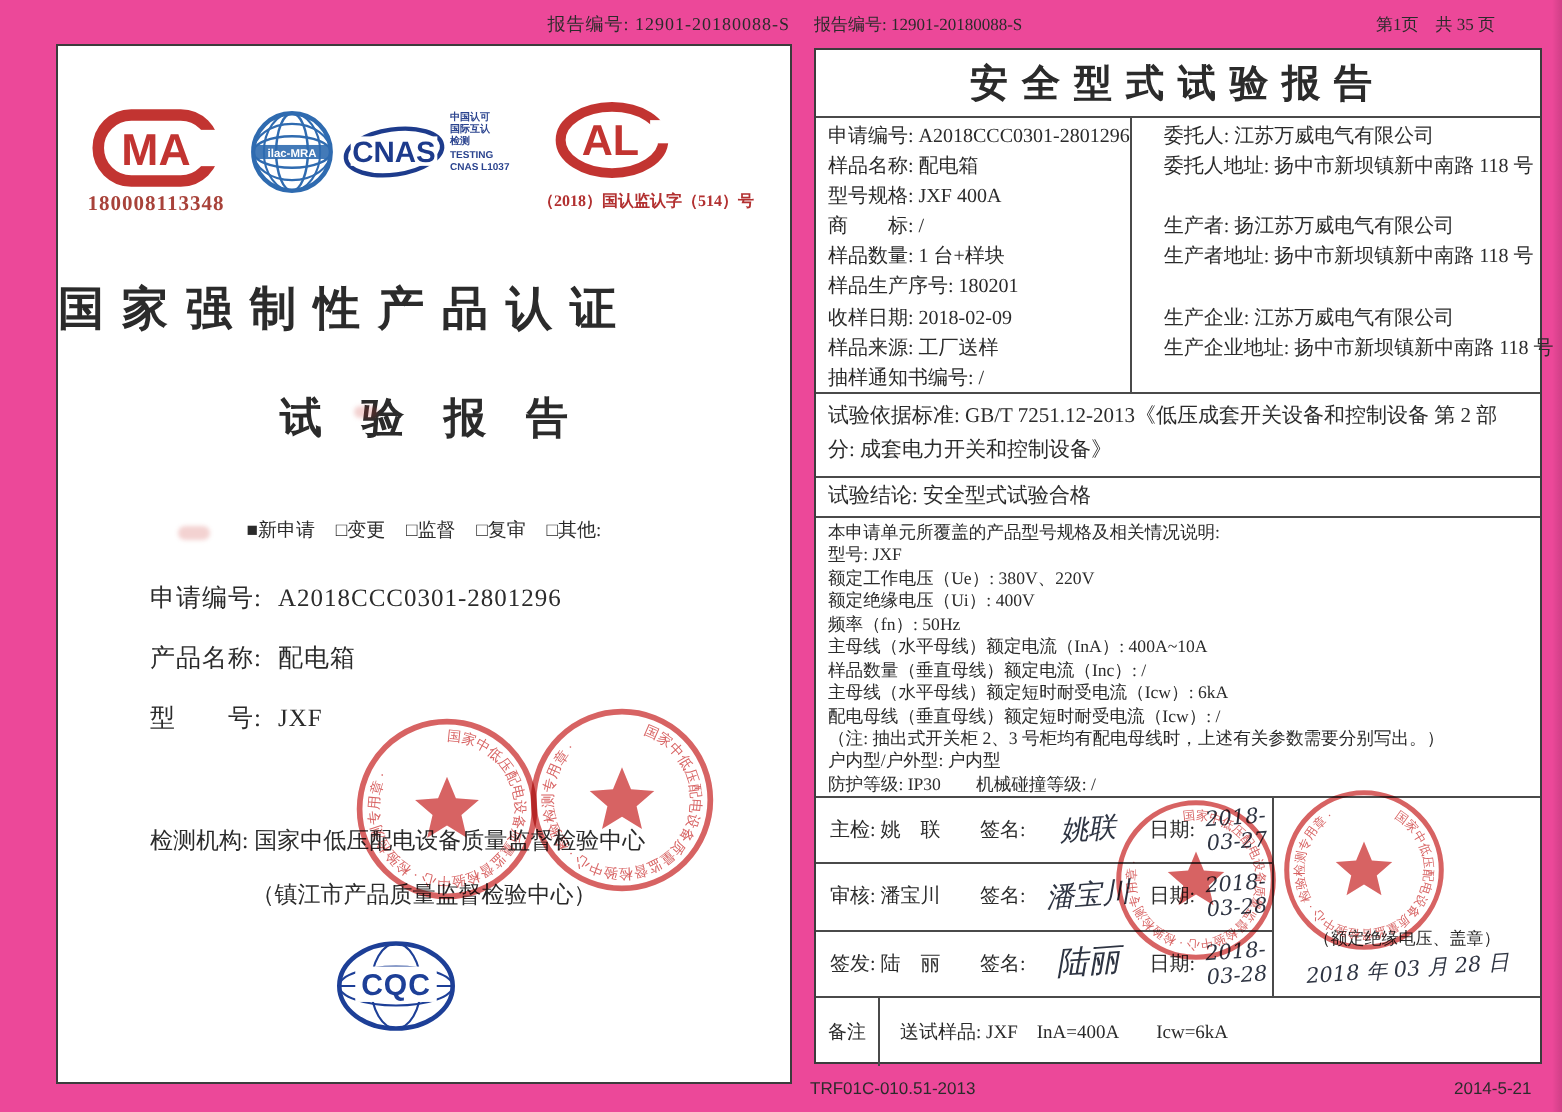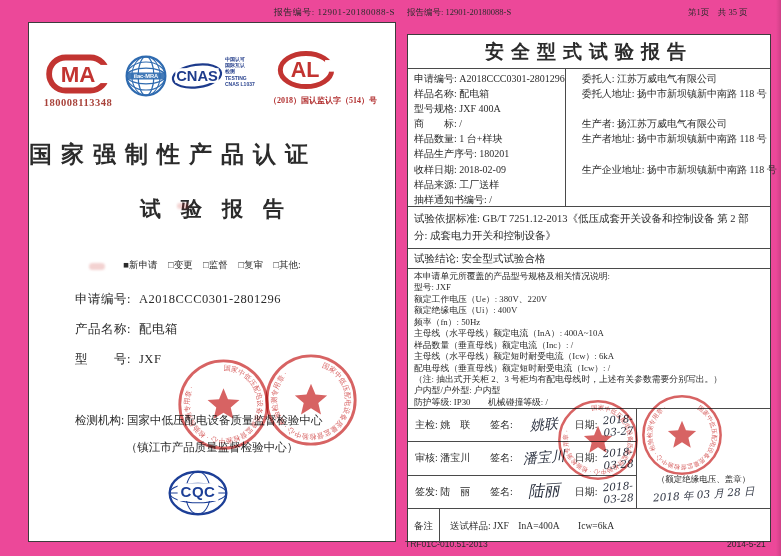--- a/index.html
+++ b/index.html
@@ -23,21 +23,21 @@
   .fld{left:46px;font-size:12.5px;letter-spacing:.5px;}
   .fld .v{margin-left:8px;}
   .agency1{left:46px;top:390px;font-size:11.5px;}
   .agency2{left:0;top:417px;width:100%;text-align:center;font-size:11.5px;}
   .bleed{position:absolute;background:rgba(200,50,45,.22);border-radius:4px;filter:blur(1px);}
 
   
   .rp-reportno{left:407px;top:7px;font-size:8.5px;}
   .rp-pageinfo{left:688px;top:7px;width:84px;font-size:8.5px;}
   #right-table{left:407px;top:24px;width:364px;height:508px;border:1.4px solid #3c3c3c;background:#fff;
-    display:flex;flex-direction:column;box-sizing:border-box;margin-top:10px;}
+    display:flex;flex-direction:column;box-sizing:border-box;}
   .rt-sec{border-bottom:1px solid #4a4a4a;box-sizing:border-box;flex:none;}
   .rt-title{height:34px;display:flex;align-items:center;justify-content:center;
     font-size:19px;font-weight:600;letter-spacing:7px;}
   .rt-info{height:138px;display:flex;}
   .rt-info .col-l{width:170px;padding:2px 0 0 6px;box-sizing:border-box;}
   .rt-info .col-r{flex:1;border-left:1px solid #4a4a4a;padding:2px 0 0 16px;box-sizing:border-box;}
   .il{font-size:10px;line-height:15.1px;height:15.1px;white-space:nowrap;overflow:hidden;}
   .rt-standard{height:42px;padding:3px 8px 0 6px;font-size:10.5px;line-height:17px;box-sizing:border-box;}
   .rt-conclusion{height:20px;line-height:19px;padding-left:6px;font-size:10.5px;}
   .rt-desc{height:140px;padding:2px 0 0 6px;box-sizing:border-box;}
@@ -166,20 +166,21 @@
         <div class="il">样品来源: 工厂送样</div>
         <div class="il">抽样通知书编号: /</div>
       </div>
       <div class="col-r">
         <div class="il">委托人: 江苏万威电气有限公司</div>
         <div class="il">委托人地址: 扬中市新坝镇新中南路 118 号</div>
         <div class="il"></div>
         <div class="il">生产者: 扬江苏万威电气有限公司</div>
         <div class="il">生产者地址: 扬中市新坝镇新中南路 118 号</div>
         <div class="il"></div>
+        <div class="il">生产企业: 江苏万威电气有限公司</div>
         <div class="il">生产企业地址: 扬中市新坝镇新中南路 118 号</div>
         <div class="il"></div>
       </div>
     </div>
 
     <div class="rt-sec rt-standard">试验依据标准: GB/T 7251.12-2013《低压成套开关设备和控制设备 第 2 部分: 成套电力开关和控制设备》</div>
 
     <div class="rt-sec rt-conclusion">试验结论: 安全型式试验合格</div>
 
     <div class="rt-sec rt-desc">

